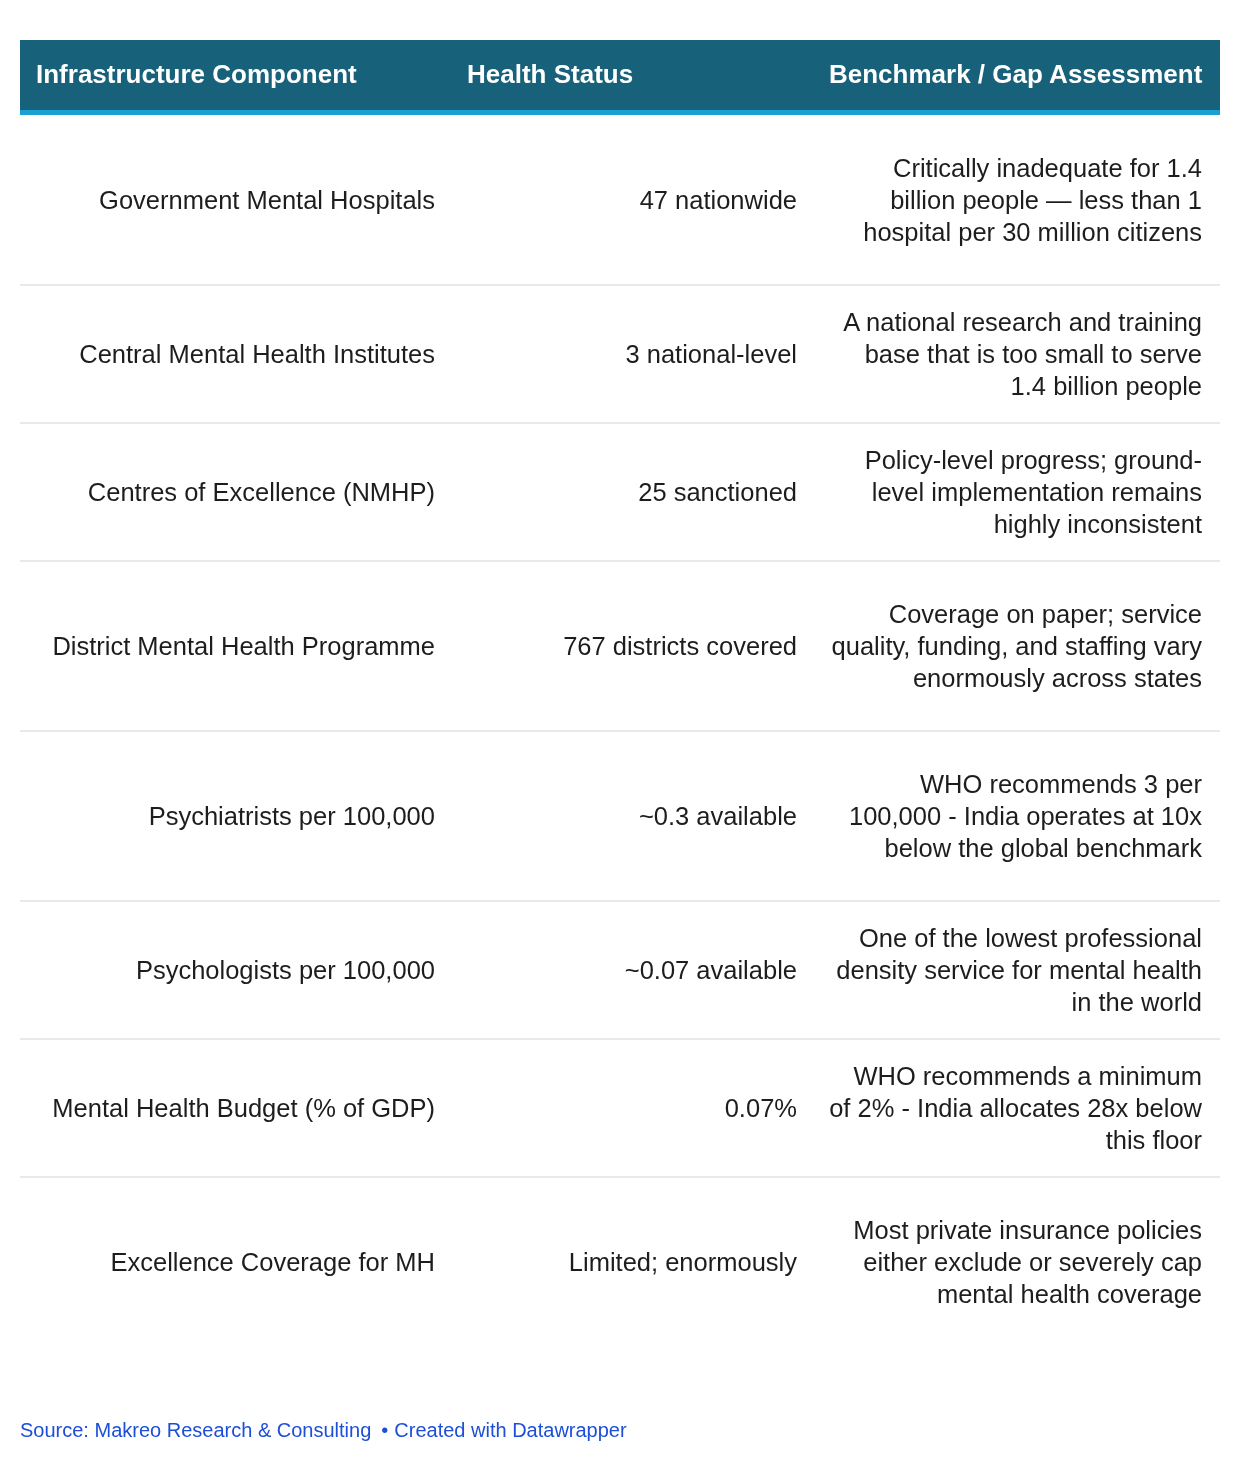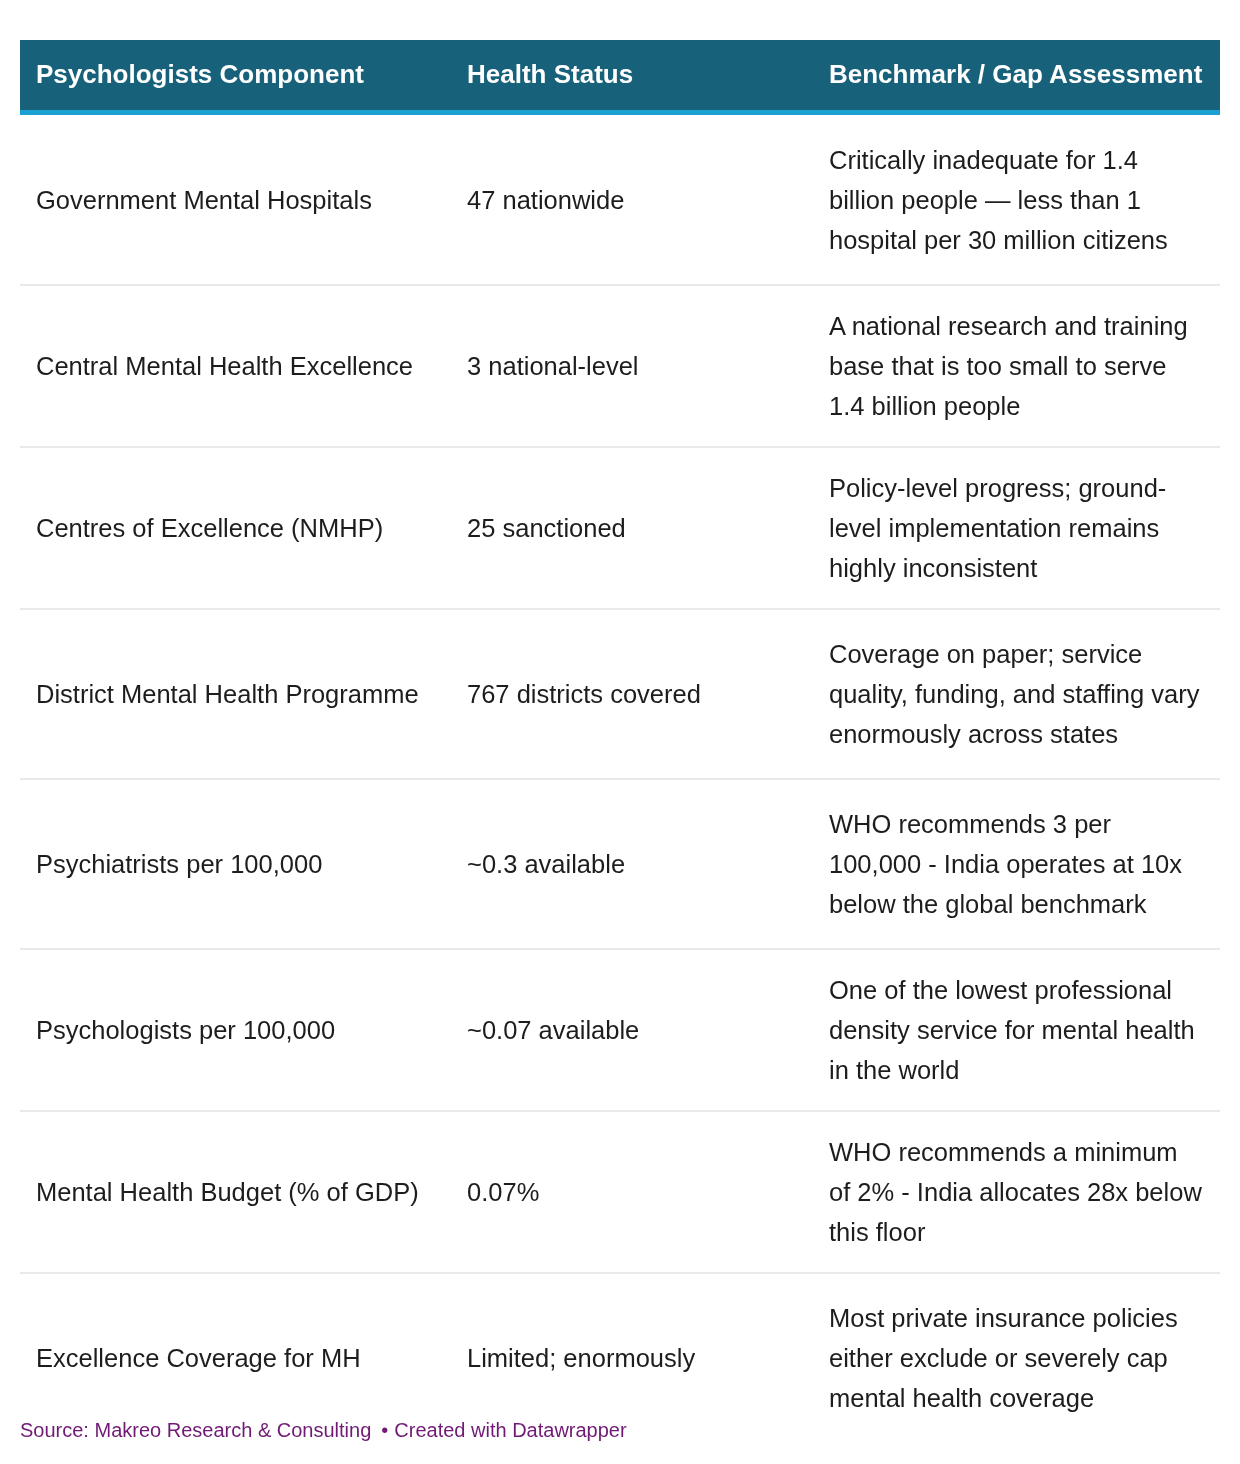--- a/index.html
+++ b/index.html
@@ -38,25 +38,26 @@
       text-align: left;
       vertical-align: bottom;
       padding: 16px 16px 18px 16px;
       border-bottom: 5px solid #1ba0d2;
     }
     thead th.h3 {
       padding-right: 8px;
     }
     tbody td {
       font-size: 25.5px;
-      line-height: 40px;
+      line-height: 32px;
       vertical-align: middle;
       padding: 20px 16px 20px 16px;
       border-bottom: 2px solid #e9e9e9;
       color: #1d1d1d;
+      text-align: right;
     }
     tbody td.col3 {
       padding-right: 18px;
     }
     tbody tr:last-child td {
       border-bottom: none;
       margin-top: 27px;
     }
     tbody tr.r1 td { height: 129px; }
     tbody tr.r2 td { height: 96px; }
@@ -65,53 +66,53 @@
     tbody tr.r5 td { height: 128px; }
     tbody tr.r6 td { height: 96px; }
     tbody tr.r7 td { height: 96px; }
     tbody tr.r8 td { height: 128px; }
     .footer {
       position: absolute;
       left: 20px;
       top: 1416px;
       font-size: 20px;
       line-height: 28px;
-      color: #701a75;
+      color: #1d4ed8;
       white-space: nowrap;
       text-align: center;
     }
     .footer .sep {
       margin: 0 6px 0 10px;
     }
   </style>
 </head>
 <body>
 
 <div class="table-wrap">
   <table>
     <colgroup>
       <col class="c1">
         <col class="c2">
         <col class="c3">
     </colgroup>
     <thead>
       <tr>
-        <th class="h1">Psychologists Component</th>
+        <th class="h1">Infrastructure Component</th>
         <th class="h2">Health Status</th>
         <th class="h3">Benchmark / Gap Assessment</th>
       </tr>
     </thead>
     <tbody>
       <tr class="r1">
         <td class="col1">Government Mental Hospitals</td>
         <td class="col2">47 nationwide</td>
         <td class="col3">Critically inadequate for 1.4 billion people — less than 1 hospital per 30 million citizens</td>
       </tr>
       <tr class="r2">
-        <td class="col1">Central Mental Health Excellence</td>
+        <td class="col1">Central Mental Health Institutes</td>
         <td class="col2">3 national-level</td>
         <td class="col3">A national research and training base that is too small to serve 1.4 billion people</td>
       </tr>
       <tr class="r3">
         <td class="col1">Centres of Excellence (NMHP)</td>
         <td class="col2">25 sanctioned</td>
         <td class="col3">Policy-level progress; ground-level implementation remains highly inconsistent</td>
       </tr>
       <tr class="r4">
         <td class="col1">District Mental Health Programme</td>

